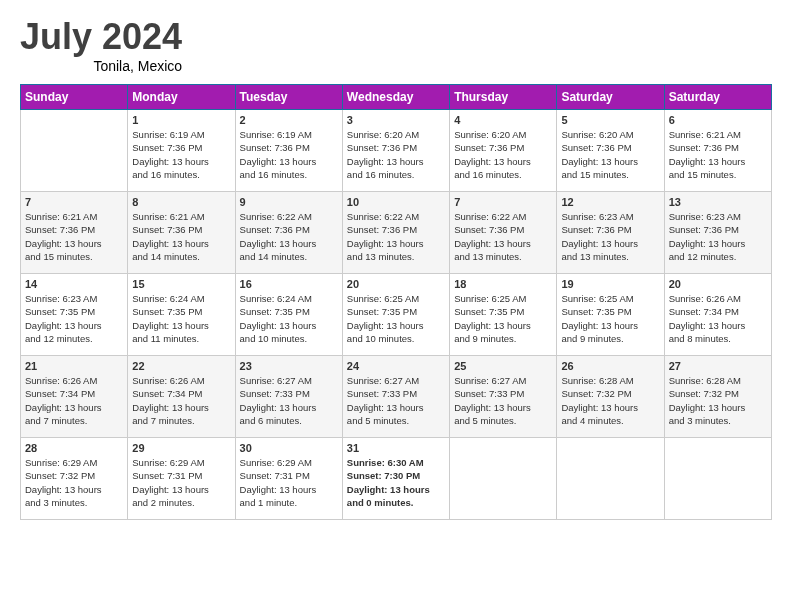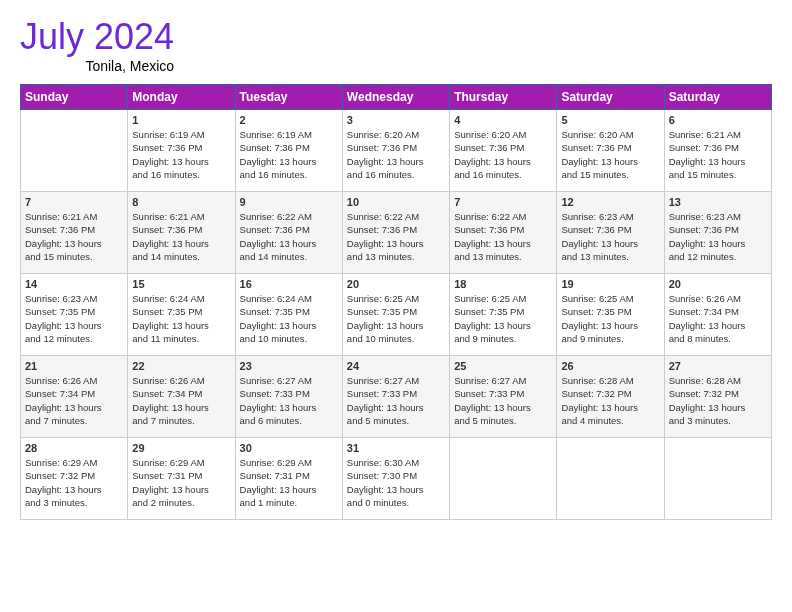--- a/index.html
+++ b/index.html
@@ -26,22 +26,22 @@
     .logo-icon {
       width: 32px;
       height: 32px;
       margin-right: 4px;
     }
     .title-block {
       text-align: right;
     }
     .month-title {
       font-size: 36px;
-      font-weight: normal;
-      color: #6d28d9;
+      font-weight: bold;
+      color: #404040;
     }
     .location {
       font-size: 14px;
       color: #000000;
     }
     table {
       width: 100%;
       border-collapse: collapse;
       table-layout: fixed;
     }
@@ -320,21 +320,21 @@
           </td>
           <td>
             <span class="day-num">30</span>
             <div class="day-info" style="white-space: pre-line;">Sunrise: 6:29 AM
 Sunset: 7:31 PM
 Daylight: 13 hours
 and 1 minute.</div>
           </td>
           <td>
             <span class="day-num">31</span>
-            <div class="day-info" style="white-space: pre-line;">Sunrise: 6:30 AM
+            <div class="day-info" style="white-space: pre-line; font-weight: bold;">Sunrise: 6:30 AM
 Sunset: 7:30 PM
 Daylight: 13 hours
 and 0 minutes.</div>
           </td>
           <td class="empty-cell"></td>
           <td class="empty-cell"></td>
           <td class="empty-cell"></td>
         </tr>
       </tbody>
   </table>

